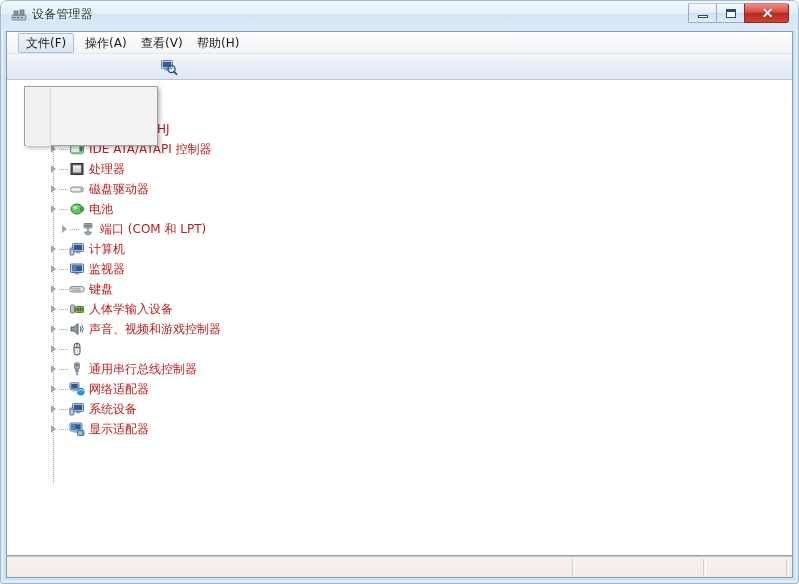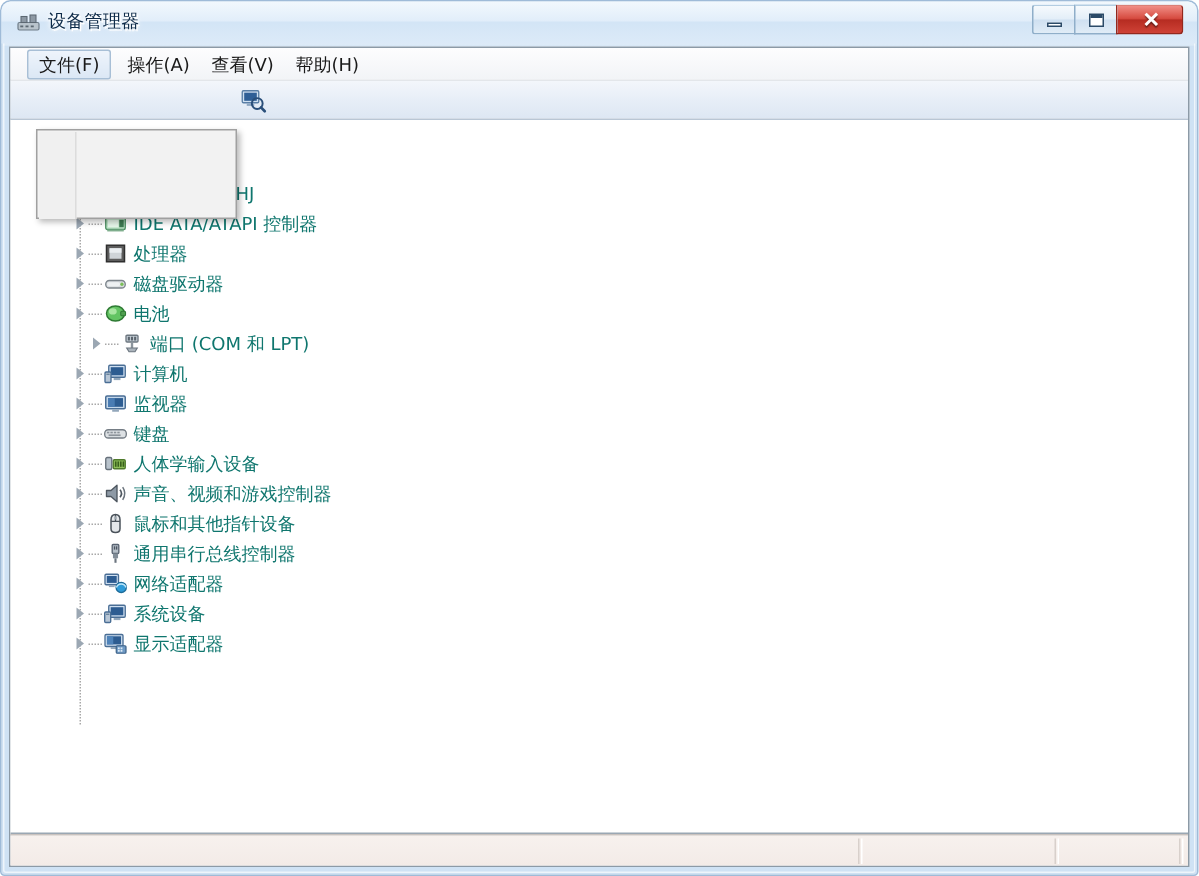--- a/index.html
+++ b/index.html
@@ -163,21 +163,21 @@
     height: 20px;
     line-height: 20px;
     white-space: nowrap;
     font-size: 12px;
     color: #000000;
   }
   .tree-label {
     position: absolute;
     top: 0; left: 0;
     font-size: 12px;
-    color: #0f766e;
+    color: #b91c1c;
   }
   .expander {
     position: absolute;
     width: 9px; height: 9px;
     top: 6px;
   }
   .expander::after {
     content: "";
     position: absolute;
     left: 2px; top: 0px;
@@ -435,21 +435,20 @@
           </div>
           <div class="tree-row" style="top: 259px; width: 700px;">
             <span class="expander" style="left: 42px;"></span>
             <span class="dots-h" style="left: 52px; width: 9px;"></span>
             <span class="node-icon" style="left: 62px;"><svg width="16" height="16" viewBox="0 0 16 16">
                 <path d="M5 5.5 Q5 2 8 2 Q11 2 11 5.5 L11 11.5 Q11 14 8 14 Q5 14 5 11.5 Z" fill="#e4e7ea" stroke="#4a525a" stroke-width="1"></path>
                 <line x1="8" y1="2.4" x2="8" y2="6.5" stroke="#4a525a" stroke-width="0.9"></line>
                 <line x1="5.1" y1="6.6" x2="10.9" y2="6.6" stroke="#4a525a" stroke-width="0.9"></line>
                 <rect x="7.3" y="3.2" width="1.4" height="2.2" rx="0.6" fill="#9aa3ab"></rect>
               </svg></span>
-            <span class="tree-label" style="left: 82px;">鼠标和其他指针设备</span>
           </div>
           <div class="tree-row" style="top: 279px; width: 700px;">
             <span class="expander" style="left: 42px;"></span>
             <span class="dots-h" style="left: 52px; width: 9px;"></span>
             <span class="node-icon" style="left: 62px;"><svg width="16" height="16" viewBox="0 0 16 16">
                 <rect x="5.8" y="2" width="4.4" height="6" rx="0.6" fill="#b6bfc8" stroke="#596371" stroke-width="0.9"></rect>
                 <rect x="6.9" y="3.2" width="0.9" height="2.2" fill="#4b5561"></rect>
                 <rect x="8.3" y="3.2" width="0.9" height="2.2" fill="#4b5561"></rect>
                 <rect x="6.3" y="8" width="3.4" height="3.2" fill="#828d98"></rect>
                 <rect x="7.3" y="11.2" width="1.4" height="3" fill="#6b757f"></rect>

